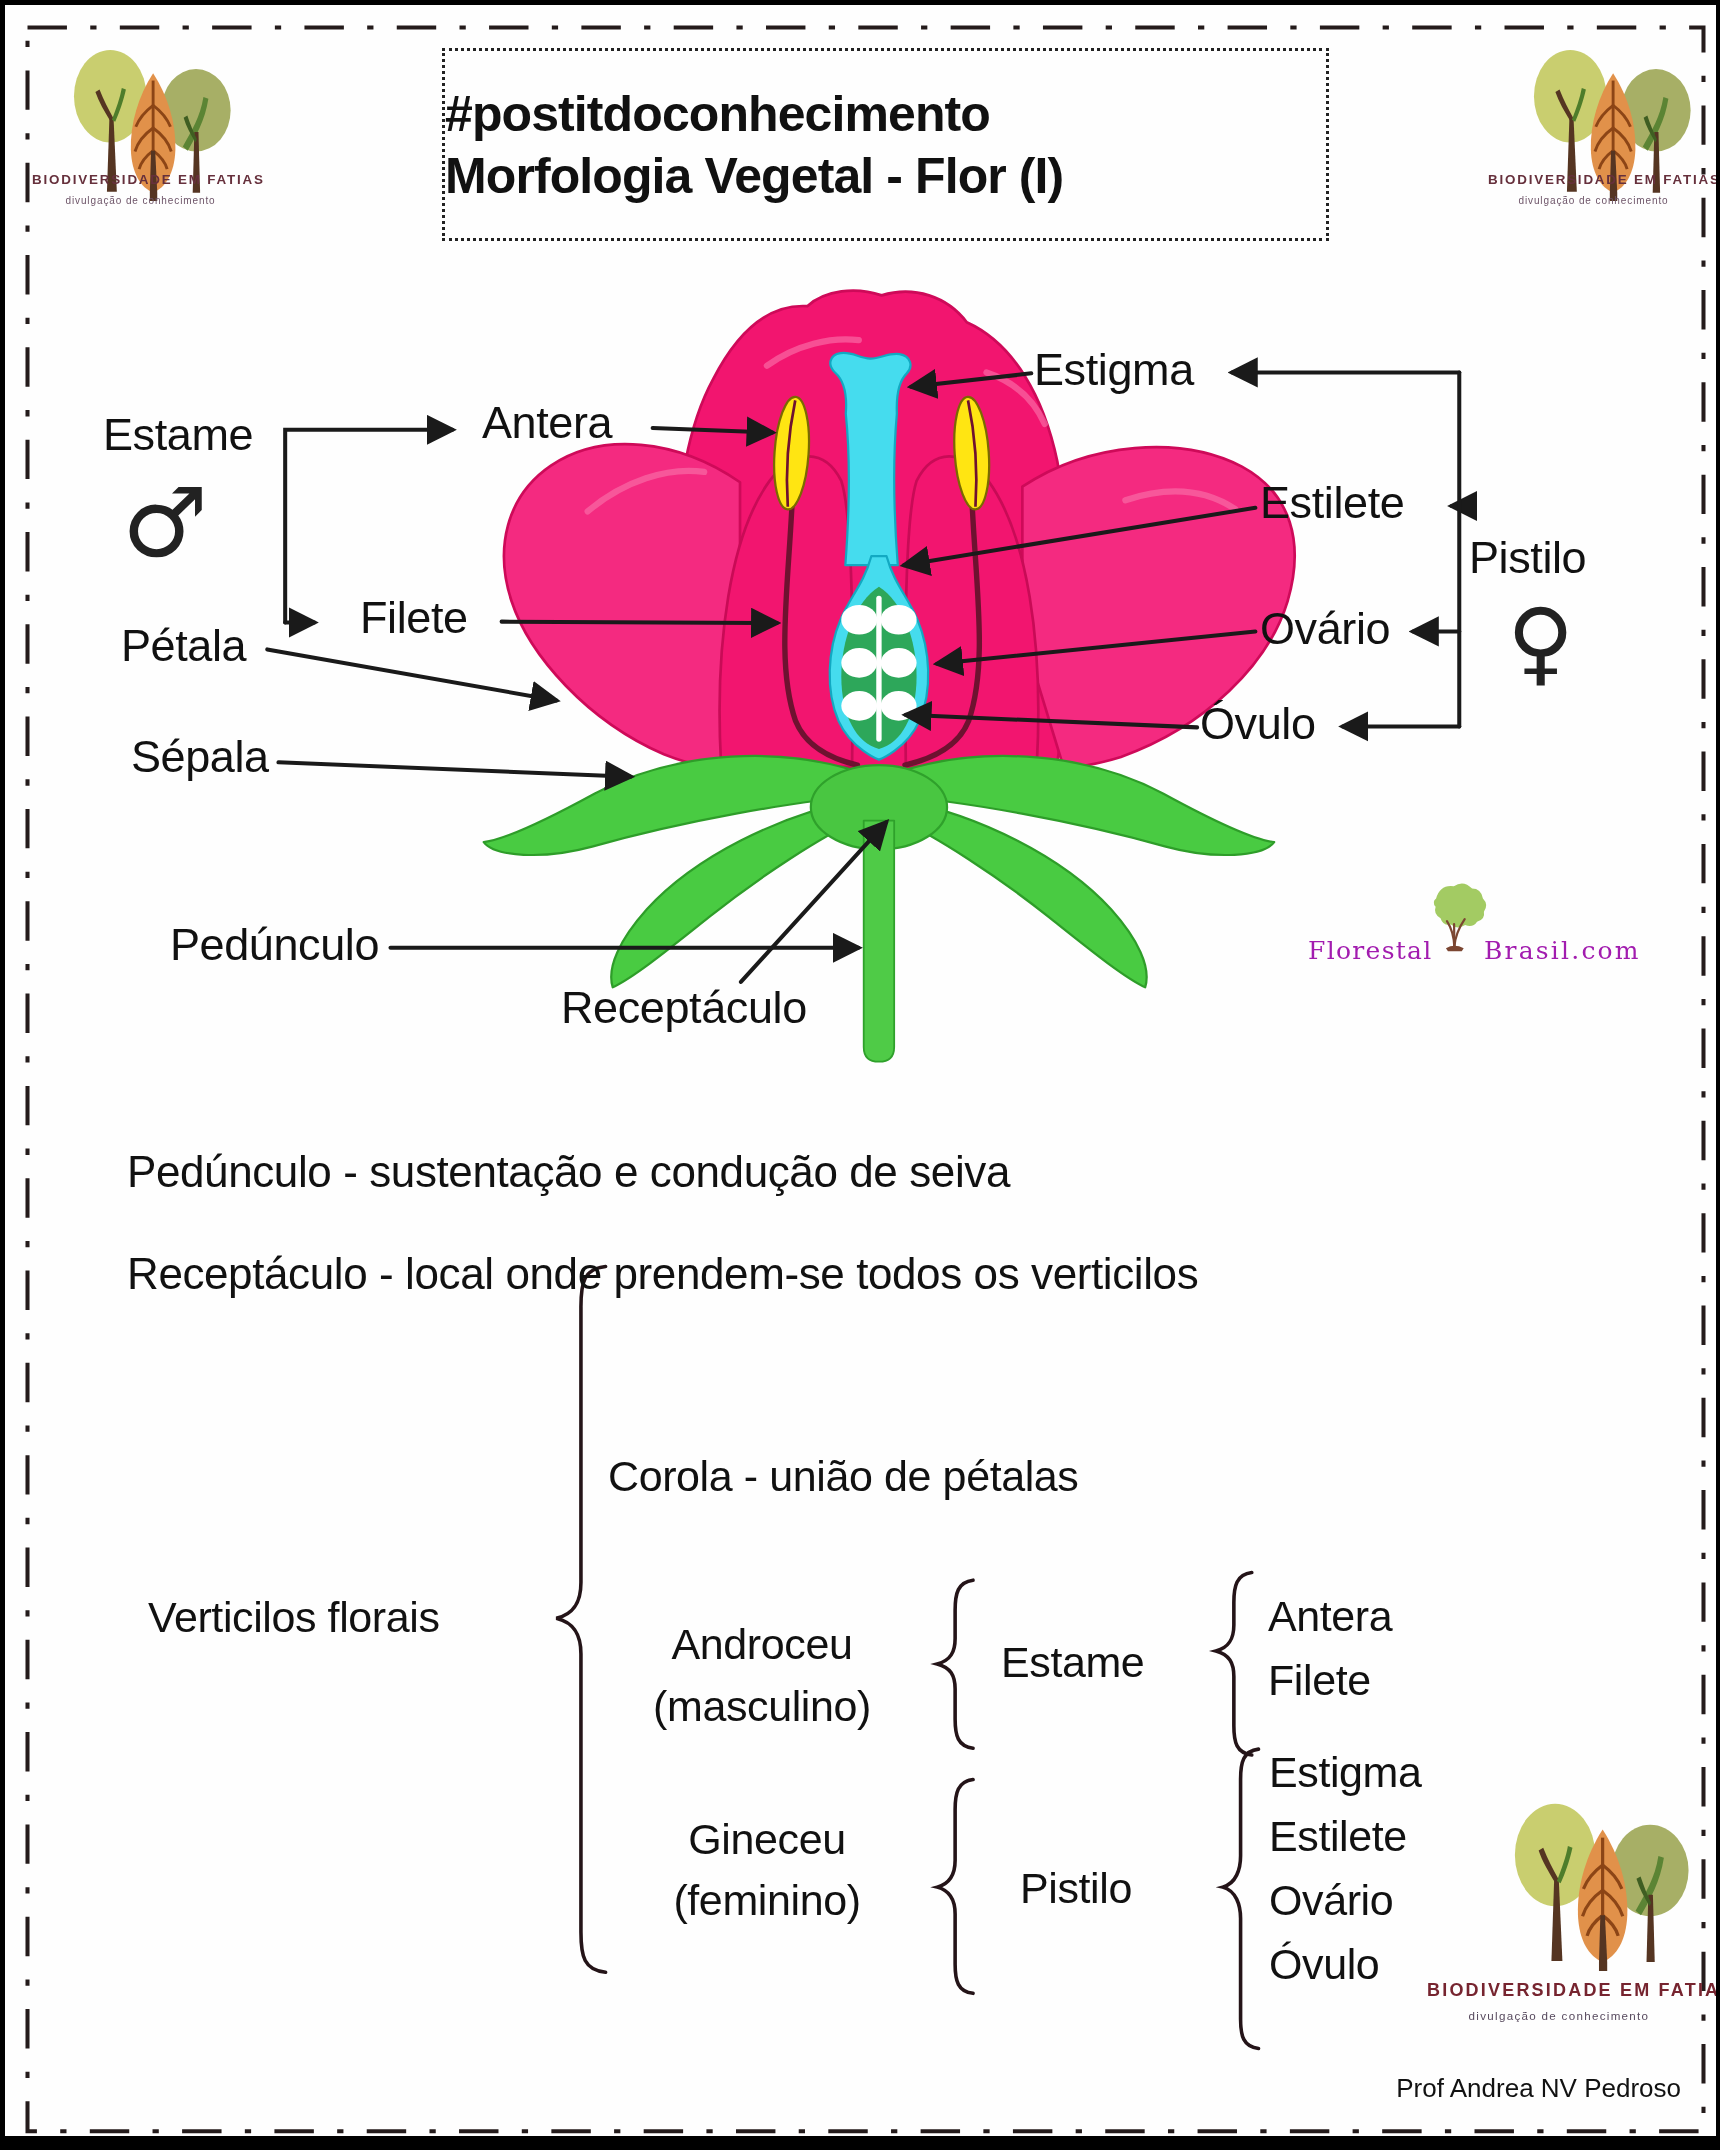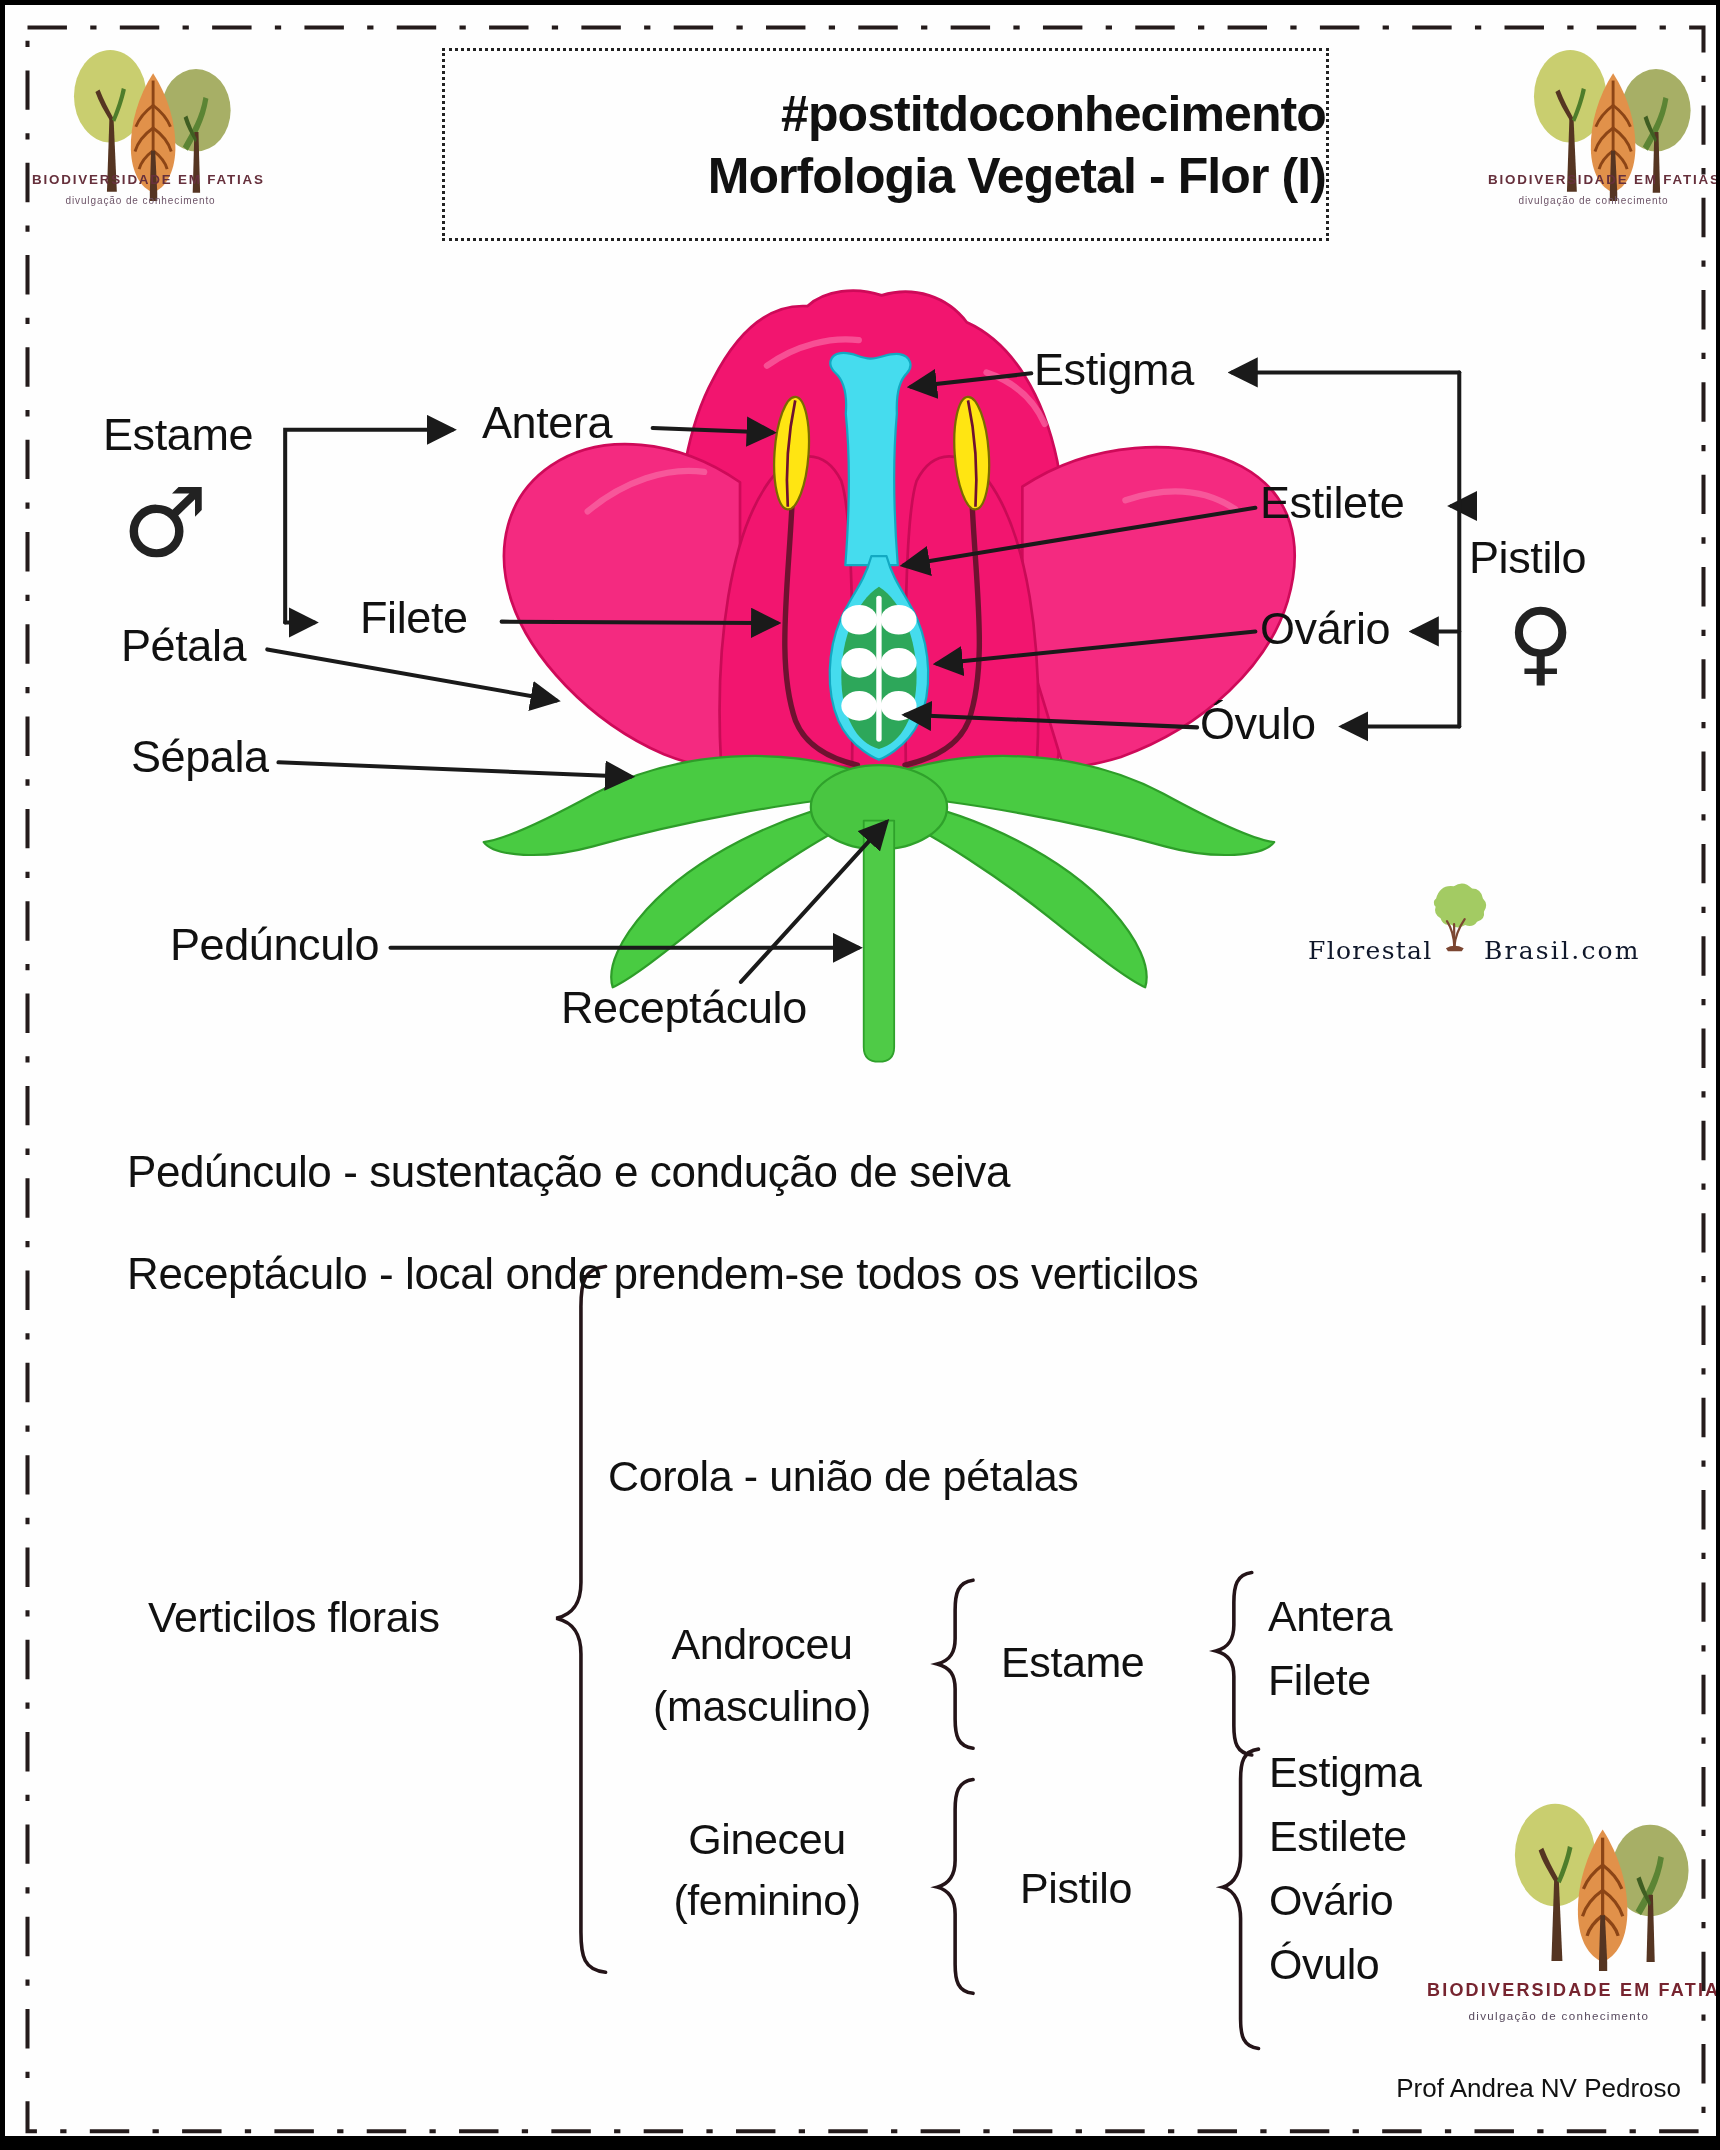--- a/index.html
+++ b/index.html
@@ -25,21 +25,21 @@
   .sym{
     position:absolute;
     color:#222;
     font-family:"DejaVu Sans",sans-serif;
     line-height:1;
   }
   .titlebox{
     position:absolute;
     left:437px;top:43px;width:887px;height:193px;
     border:3.1px dotted #222;
-    display:flex;flex-direction:column;align-items:flex-end;justify-content:center;
+    display:flex;flex-direction:column;align-items:flex-start;justify-content:center;
     gap:4px;
     box-sizing:border-box;
   }
   .titlebox .t1,.titlebox .t2{
     font-weight:bold;
     font-size:50px;
     letter-spacing:-0.9px;
     white-space:nowrap;
   }
   .note{
@@ -62,21 +62,21 @@
   }
   .logo-cap2{
     position:absolute;
     font-size:10px;letter-spacing:0.9px;
     color:#6d5468;text-align:center;white-space:nowrap;
   }
   .florestal{
     position:absolute;
     font-family:"DejaVu Serif",serif;
     font-size:25px;
-    color:#0f172a;
+    color:#a21caf;
     letter-spacing:1.3px;
     white-space:nowrap;
   }
   .footer{
     position:absolute;
     left:1165px;top:2058px;width:511px;
     text-align:right;
     font-size:26px;
     color:#111;
   }

